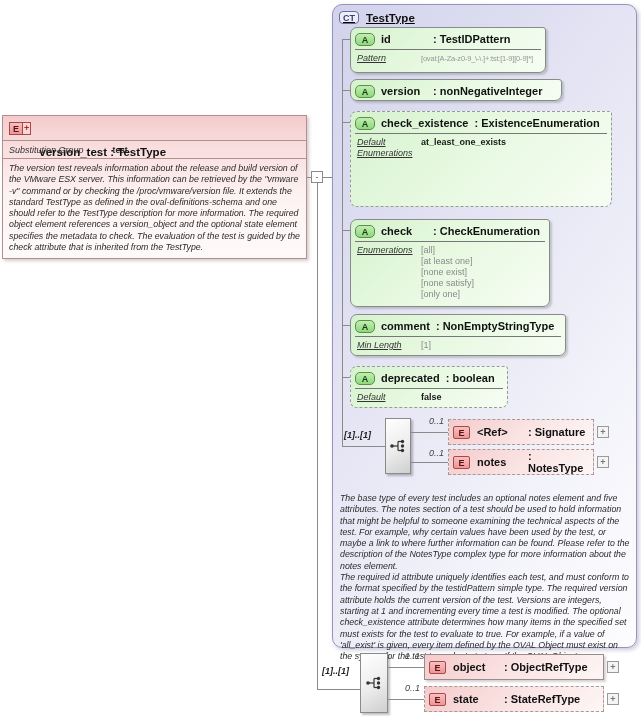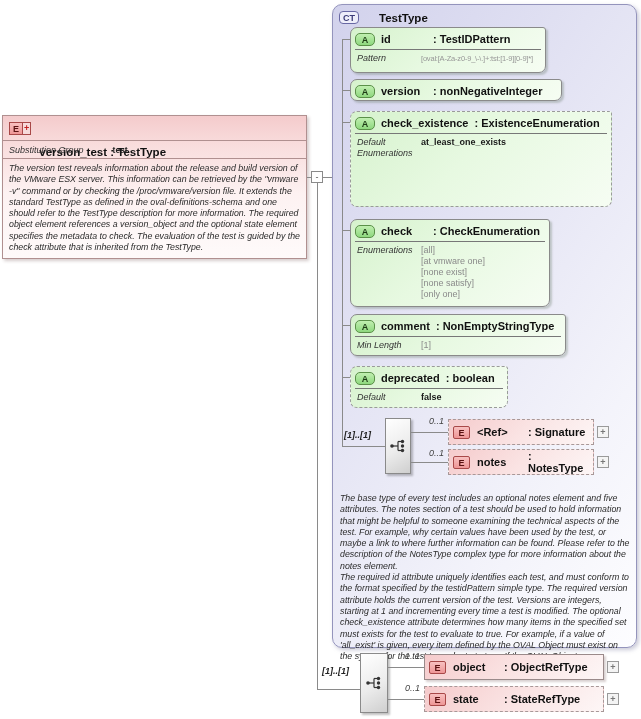--- a/index.html
+++ b/index.html
@@ -18,40 +18,40 @@
 
   
   .card{position:absolute;font:italic 9px/10px "Liberation Sans",sans-serif;color:#444;}
   .card.b{font-weight:bold;color:#222;}
 
   
   .ct-box{position:absolute;left:332px;top:4px;width:305px;height:644px;box-sizing:border-box;
           border:1px solid #9494bc;border-radius:10px;
           background:linear-gradient(125deg,#d2d2ec 0%,#e2e2f3 35%,#f4f4fb 75%,#fdfdff 100%);
           box-shadow:2px 2px 4px rgba(100,100,140,.35);}
-  .ct-title{position:absolute;left:6px;top:6px;display:flex;align-items:center;gap:20px;}
+  .ct-title{position:absolute;left:6px;top:6px;display:flex;align-items:center;gap:7px;text-decoration:underline;}
   .ct-icon{display:inline-block;min-width:20px;height:13px;border:1px solid #6868a4;border-radius:4px;
            background:#eeeefa;color:#3c3c78;font:bold 9px/13px "Liberation Sans",sans-serif;text-align:center;padding:0 2px;box-sizing:border-box;}
   .ct-name{font:bold 11.5px "Liberation Sans",sans-serif;color:#111;}
 
   
   .attr-box{position:absolute;box-sizing:border-box;border:1px solid #8a8a8a;
             background:linear-gradient(135deg,#d6f2cd 0%,#e7f9e1 45%,#f6fdf3 100%);
             border-radius:7px 3px 7px 7px;box-shadow:2px 2px 2px rgba(90,110,90,.30);}
   .attr-box.dashed{border:1px dashed #9a9a9a;box-shadow:none;}
   .attr-title{display:flex;align-items:center;gap:6px;height:20px;padding:1px 4px 0 4px;}
   .a-icon{display:inline-block;min-width:20px;height:13px;border:1px solid #5a9048;border-radius:5px;
           background:linear-gradient(#c0efb0,#8ed87e);color:#1e3c16;
           font:bold 9px/12px "Liberation Sans",sans-serif;text-align:center;box-sizing:border-box;}
   .attr-name{font:bold 11px "Liberation Sans",sans-serif;color:#111;min-width:46px;}
   .attr-type{font:bold 11px "Liberation Sans",sans-serif;color:#111;text-align:center;}
   .attr-type::before{content:": ";}
   .facets{border-top:1px solid #777;margin:0 4px;padding:3px 0 2px 2px;display:flex;flex-direction:column;gap:0;}
   .facet-row{display:flex;align-items:flex-start;}
-  .facet-label{font:italic 9px/11px "Liberation Sans",sans-serif;color:#333;width:64px;flex:none;}
+  .facet-label{font:italic 9px/11px "Liberation Sans",sans-serif;color:#333;width:64px;flex:none;text-decoration:underline;}
   .facet-values{display:flex;flex-direction:column;}
   .fv{font:9px/11px "Liberation Sans",sans-serif;color:#8a8a8a;}
   .fv.strong{font-weight:bold;color:#1a1a1a;}
   .fv.small{font-size:7.5px;color:#979797;letter-spacing:-0.2px;}
 
   
   .elem-box{position:absolute;box-sizing:border-box;border:1px solid #9a8a8a;
             background:linear-gradient(135deg,#f5cbcc 0%,#fae3e3 50%,#fdf6f6 100%);
             box-shadow:2px 2px 2px rgba(120,90,90,.28);}
   .elem-box.dashed{border:1px dashed #a89898;box-shadow:none;}
@@ -175,21 +175,21 @@
     <div class="attr-title">
       <span class="a-icon">A</span>
       <span class="attr-name">check</span>
       <span class="attr-type">CheckEnumeration</span>
     </div>
     <div class="facets">
       <div class="facet-row">
         <span class="facet-label">Enumerations</span>
         <div class="facet-values">
           <div class="fv">[all]</div>
-          <div class="fv">[at vmware one]</div>
+          <div class="fv">[at least one]</div>
           <div class="fv">[none exist]</div>
           <div class="fv">[none satisfy]</div>
           <div class="fv">[only one]</div>
         </div>
       </div>
     </div>
   </div>
 
   <div class="attr-box" style="left:350px;top:314px;width:216px;height:42px;">
     <div class="attr-title">

